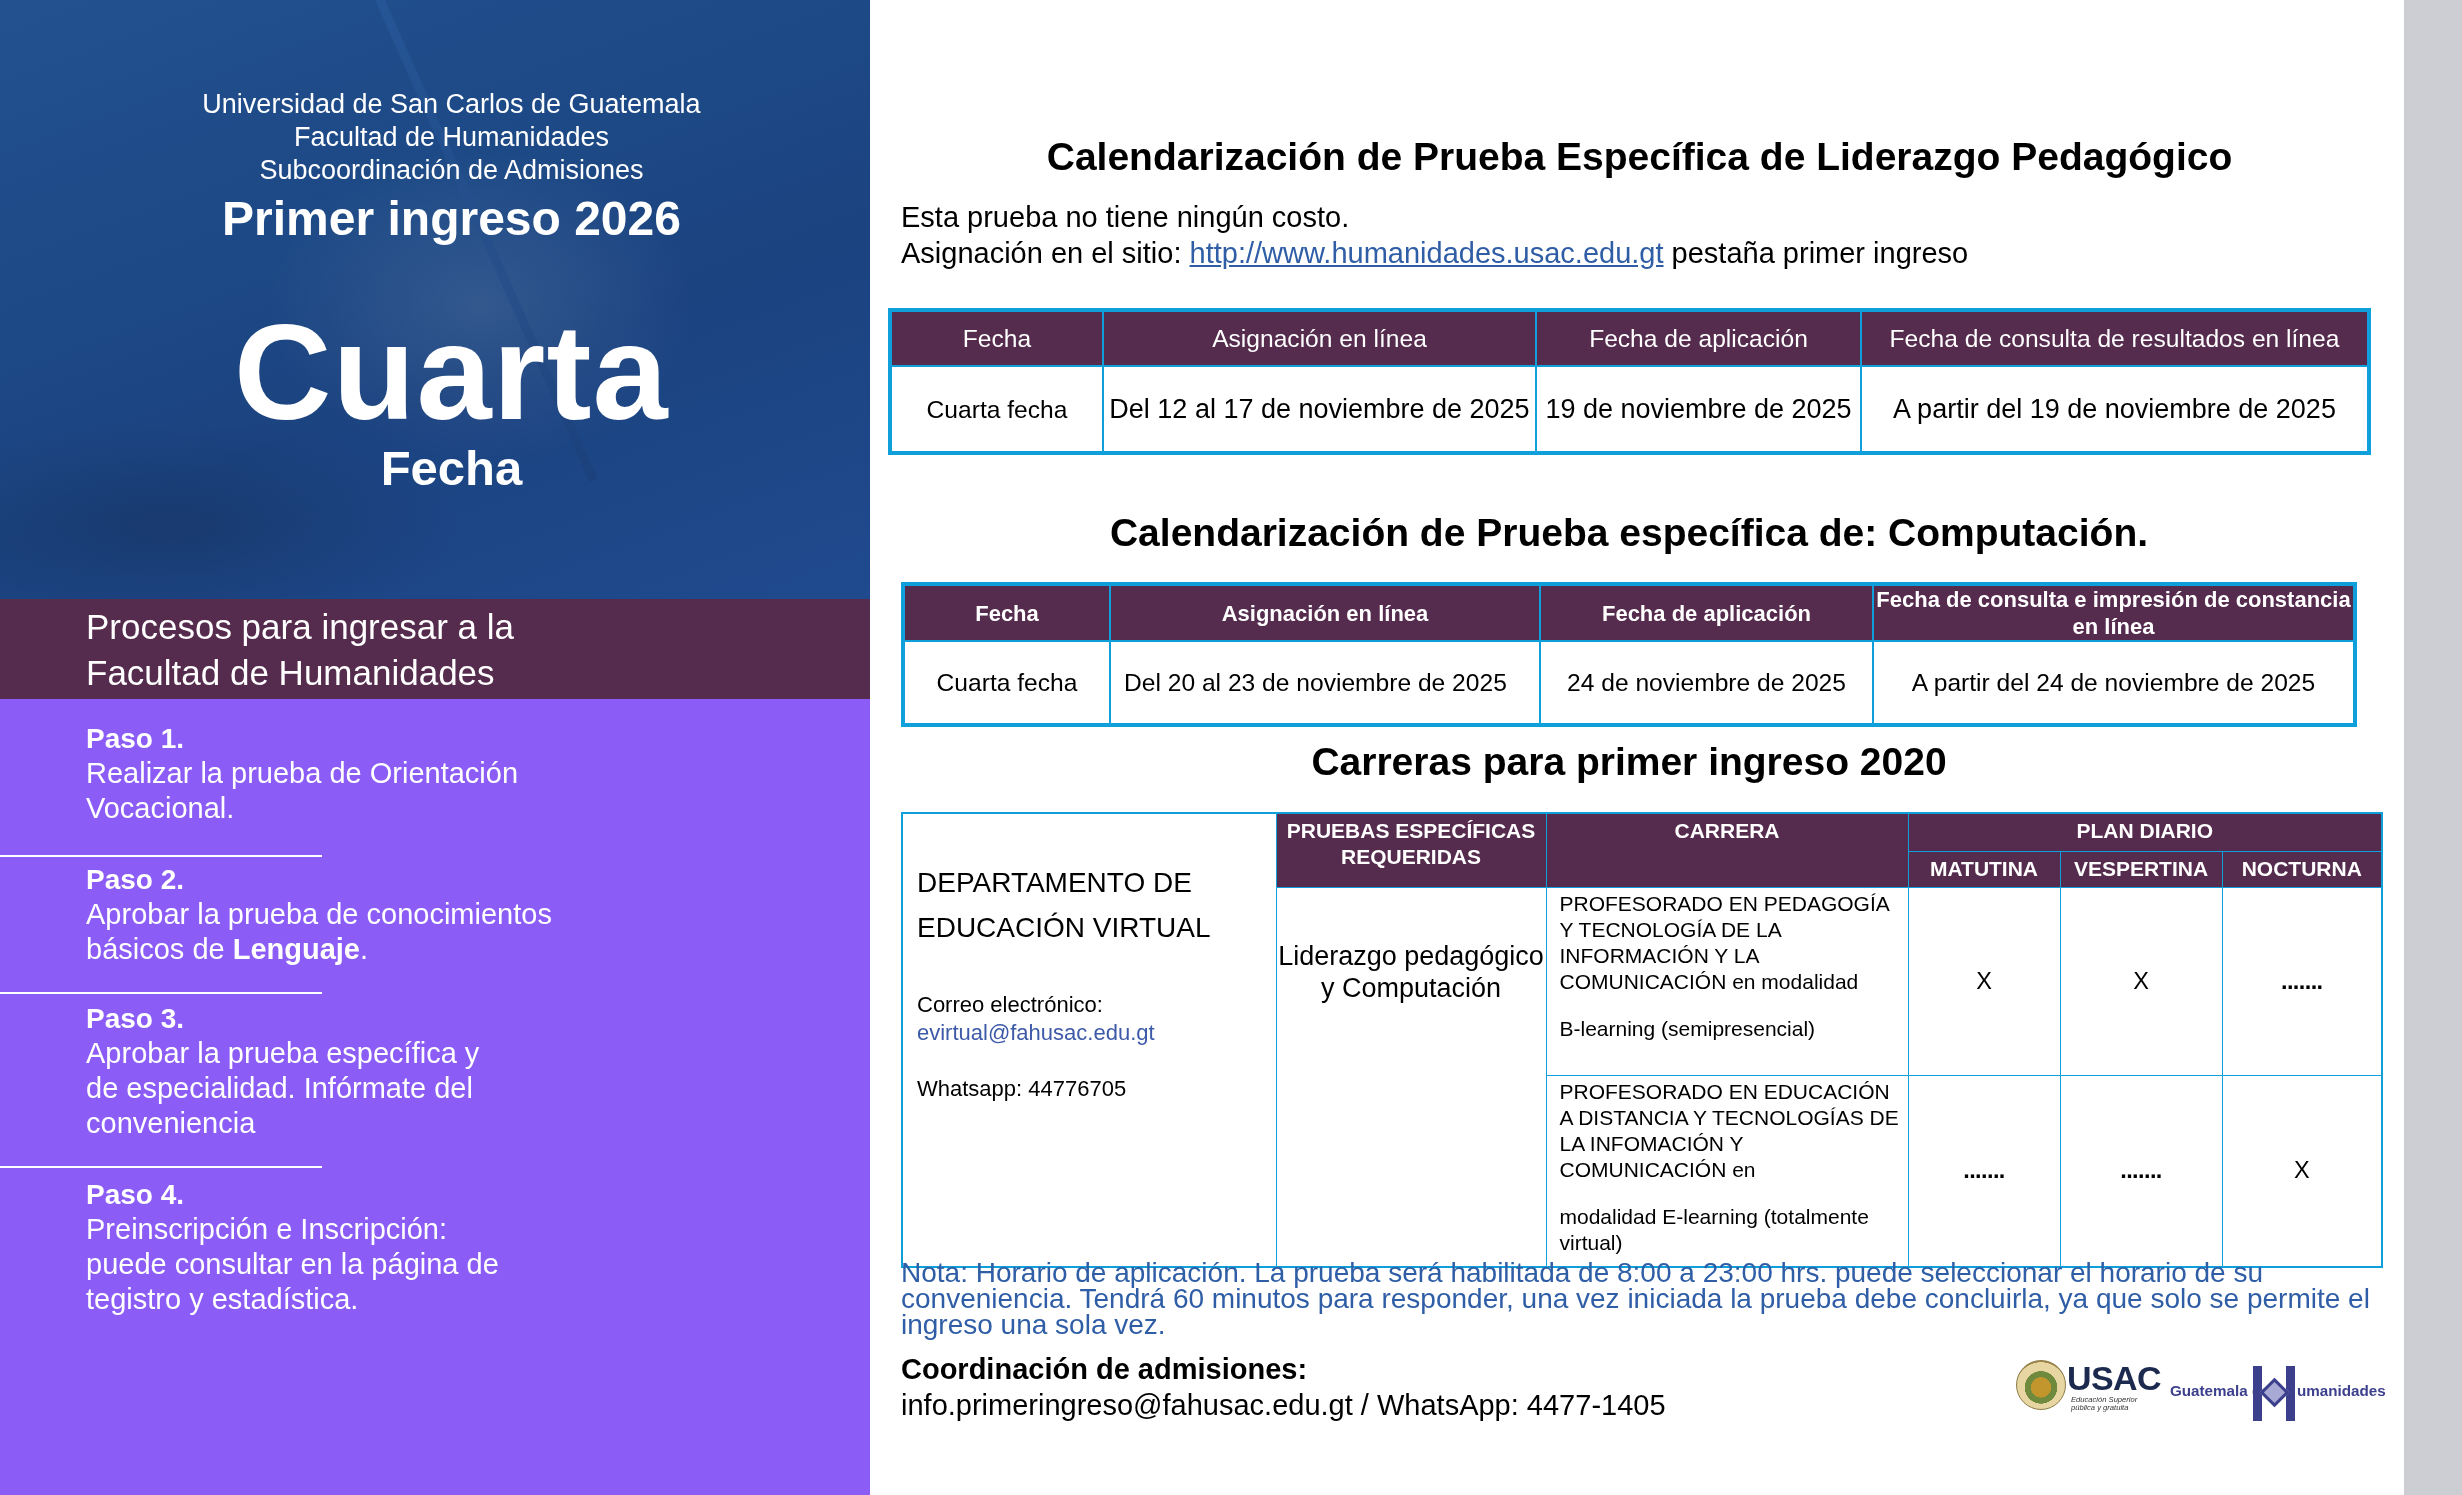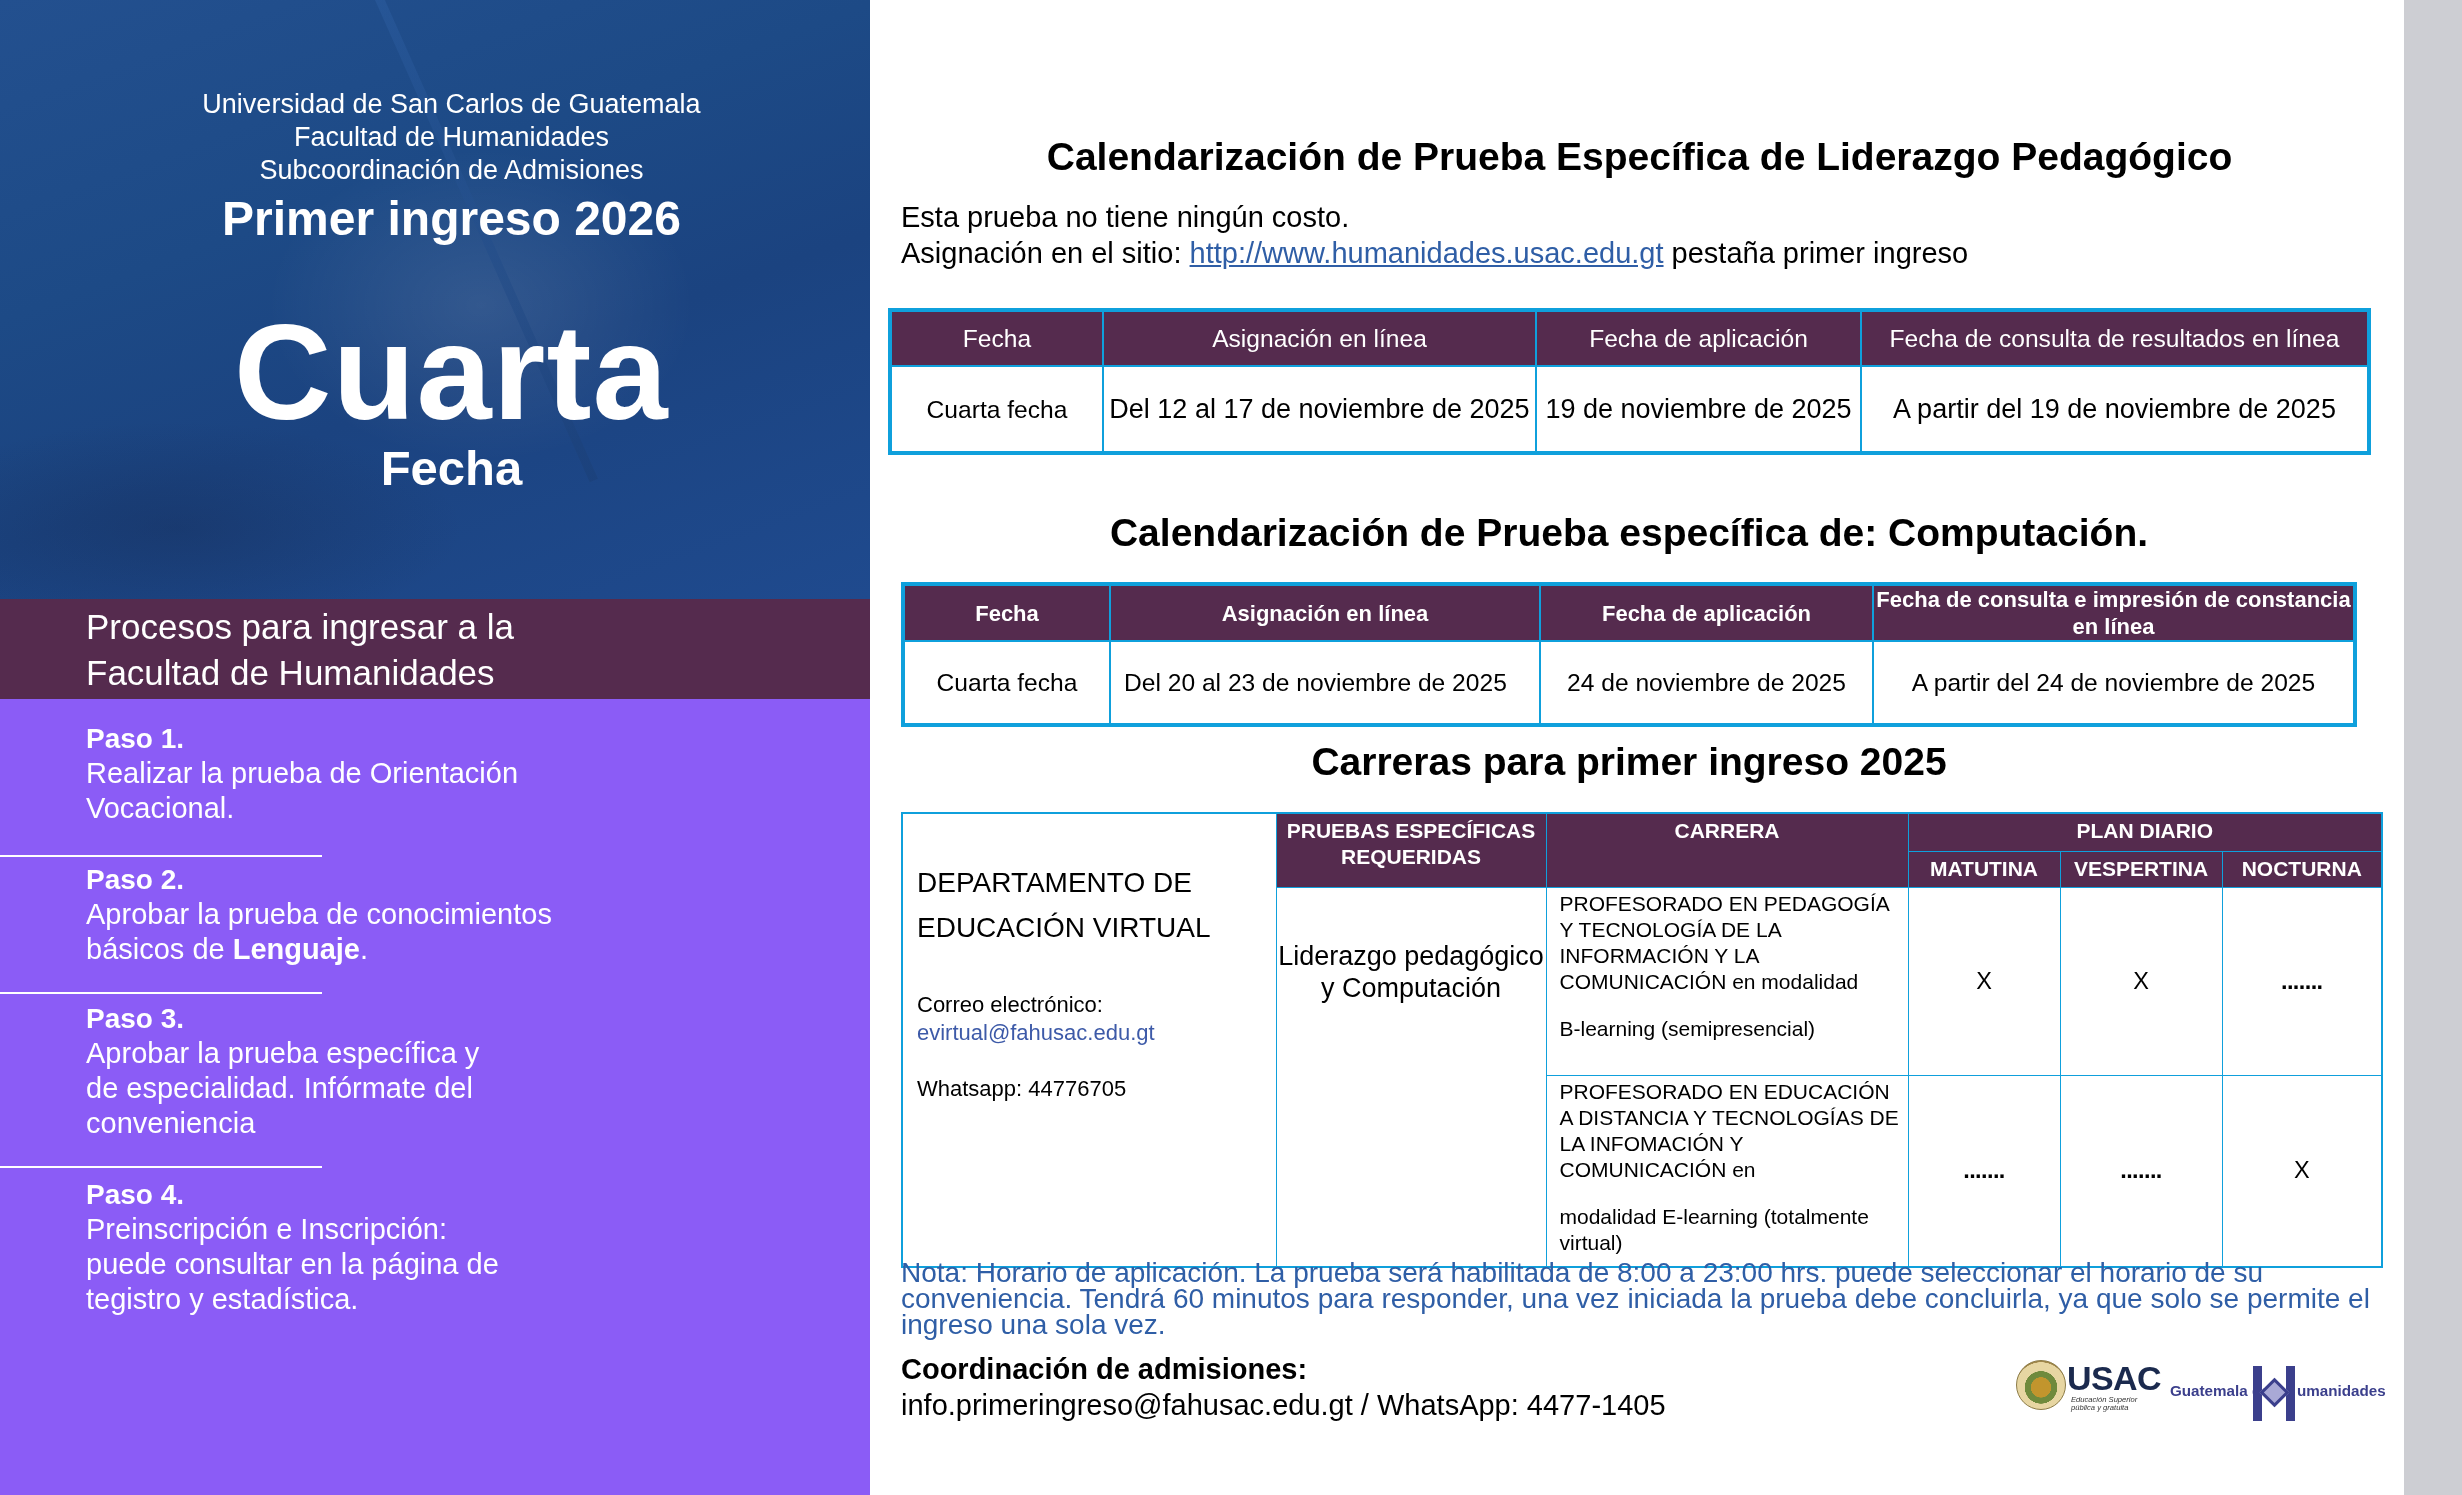--- a/index.html
+++ b/index.html
@@ -190,21 +190,21 @@
   </tr>
   <tr>
     <td>Cuarta fecha</td>
     <td class="left-al">Del 20 al 23 de noviembre de 2025</td>
     <td>24 de noviembre de 2025</td>
     <td>A partir del 24 de noviembre de 2025</td>
   </tr>
 </tbody>
   </table>
 
-<div class="h-title" style="left:901px; width:1456px; top:740px;">Carreras para primer ingreso 2025</div>
+<div class="h-title" style="left:901px; width:1456px; top:740px;">Carreras para primer ingreso 2020</div>
 <table class="car">
   <colgroup>
     <col style="width:374px">
       <col style="width:270px">
       <col style="width:362px">
     <col style="width:152px">
       <col style="width:162px">
       <col>
   </colgroup>
   <tbody>

